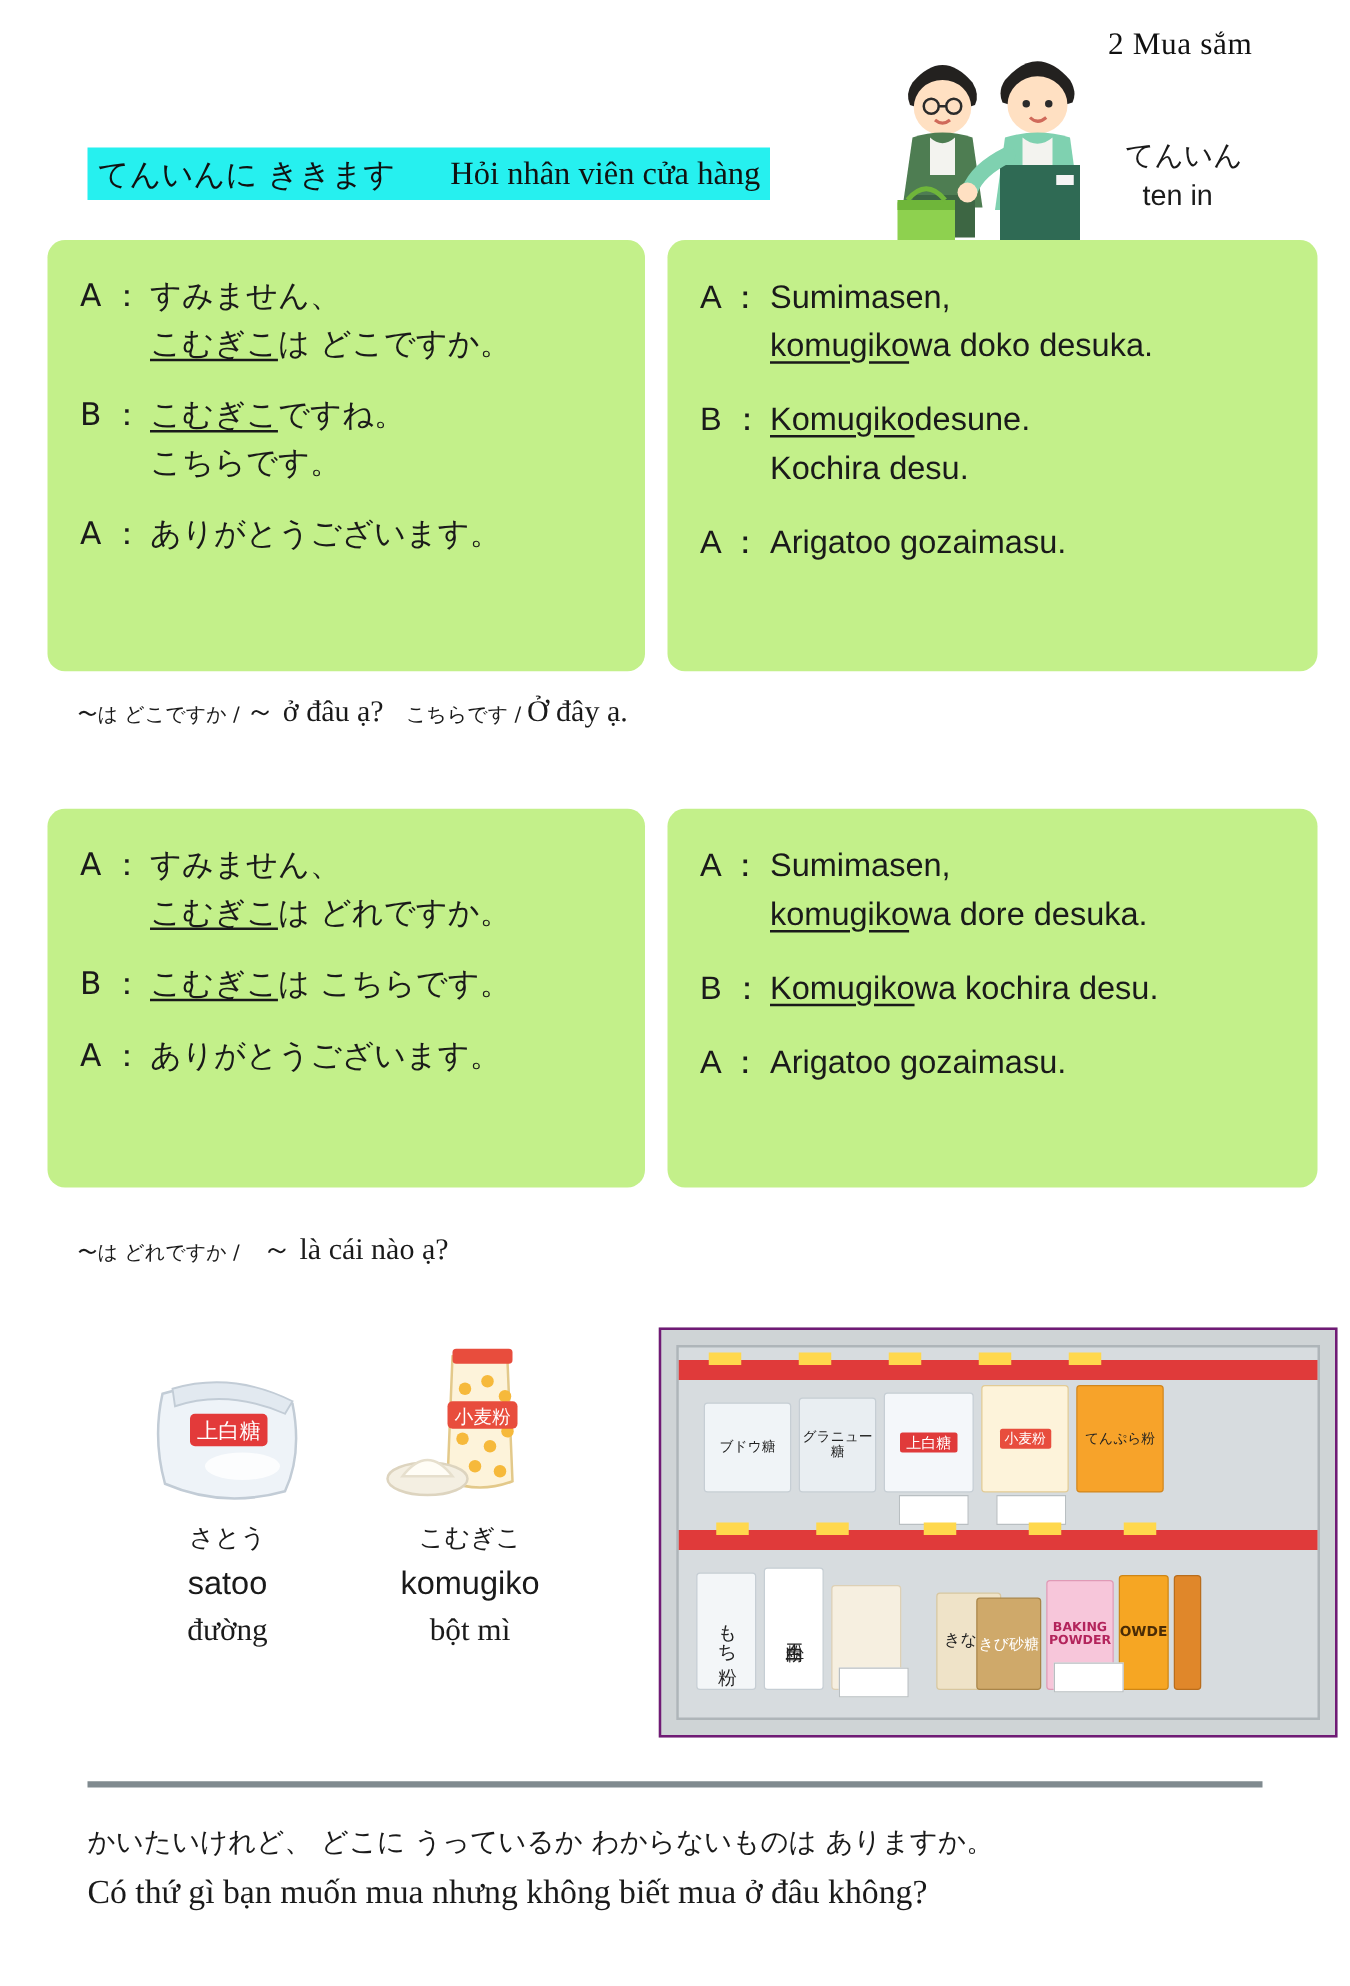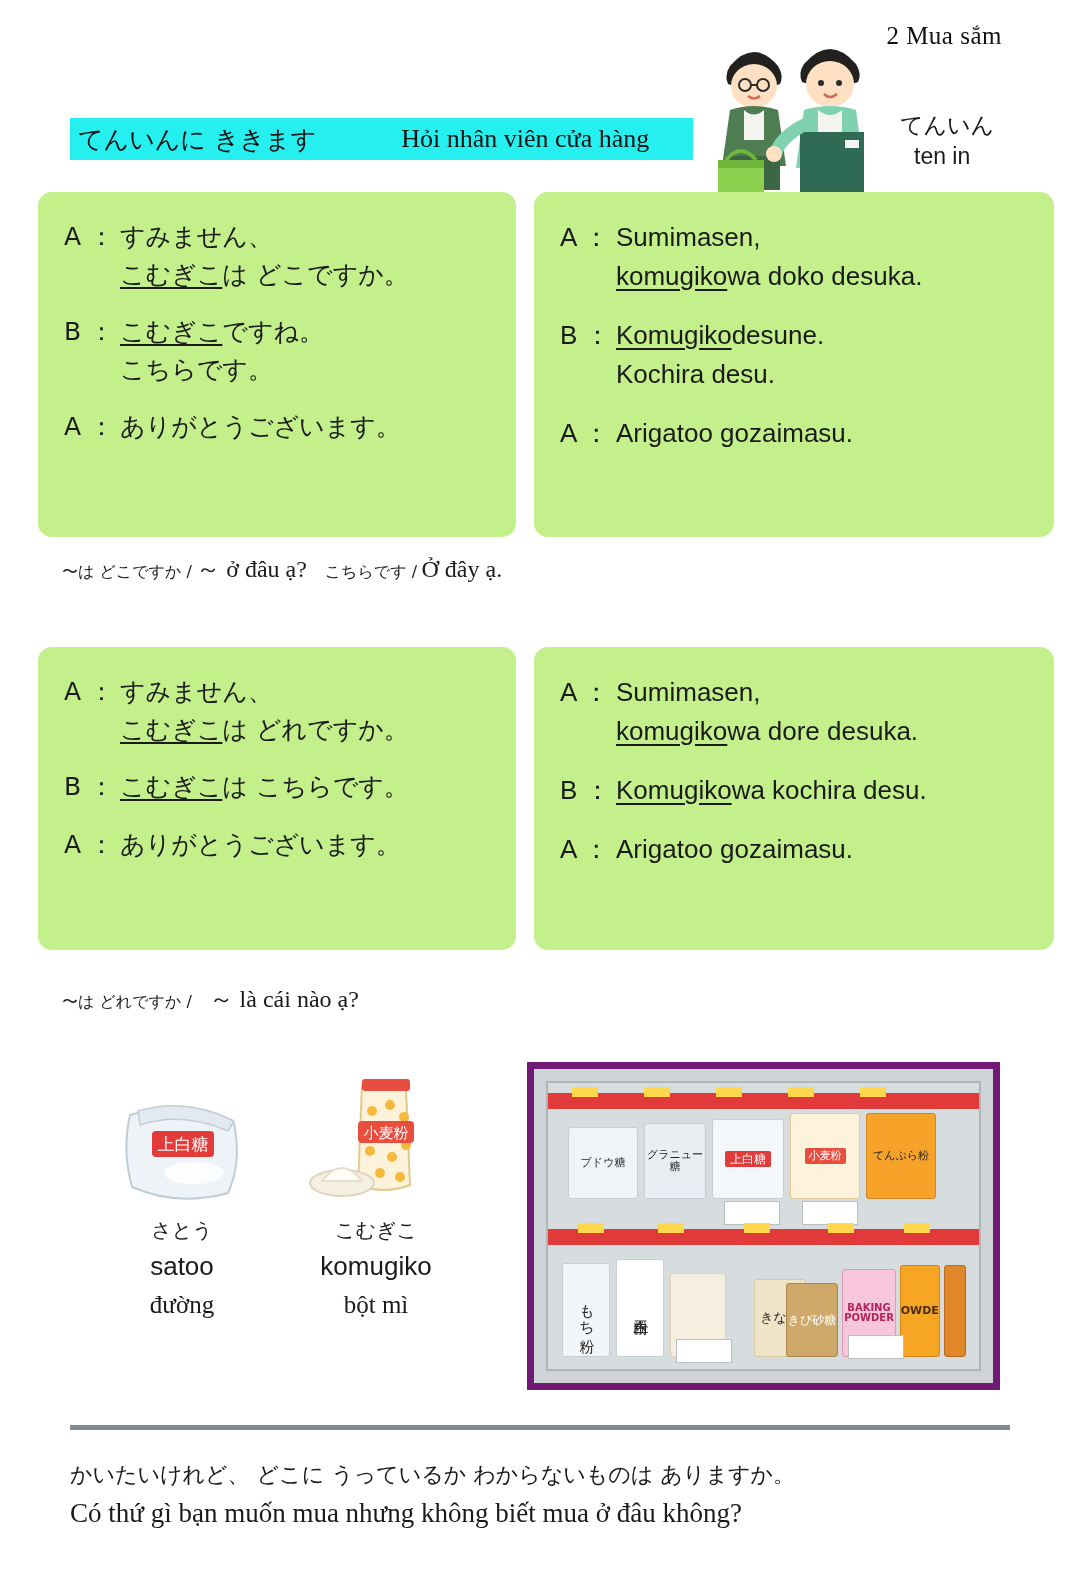--- a/index.html
+++ b/index.html
@@ -29,28 +29,27 @@
     font-family: "Liberation Serif", serif;
     font-size: 25px;
     letter-spacing: 0.5px;
     color: #111;
     white-space: nowrap;
   }
   .title-band {
     position: absolute;
     top: 118px;
     left: 70px;
-    width: 623px;
+    width: 546px;
     height: 42px;
     background: #26f0ef;
     display: flex;
     align-items: center;
     padding-left: 8px;
     box-sizing: border-box;
-    gap: 41px;
   }
   .title-jp {
     font-family: "DejaVu Sans", sans-serif;
     font-size: 25px;
     color: #111;
     white-space: nowrap;
   }
   .title-vi {
     font-family: "Liberation Serif", serif;
     font-size: 26px;
@@ -166,24 +165,24 @@
     line-height: 1.55;
   }
   .vocab-satou   { top: 1075px; left: 108px; width: 148px; }
   .vocab-komugi  { top: 1065px; left: 300px; width: 152px; }
 
   
   .shelf-photo {
     position: absolute;
     top: 1062px;
     left: 527px;
-    width: 473px;
+    width: 543px;
     height: 328px;
     background: #cfd4d6;
-    border: 7px solid #701a75;
+    border: 2px solid #701a75;
     box-sizing: border-box;
     overflow: hidden;
   }
   .shelf-inner {
     position: absolute;
     top: 12px; left: 12px; right: 12px; bottom: 12px;
     background: #d7dcdf;
     border: 2px solid #aeb5b9;
   }
   .shelf-bar {

